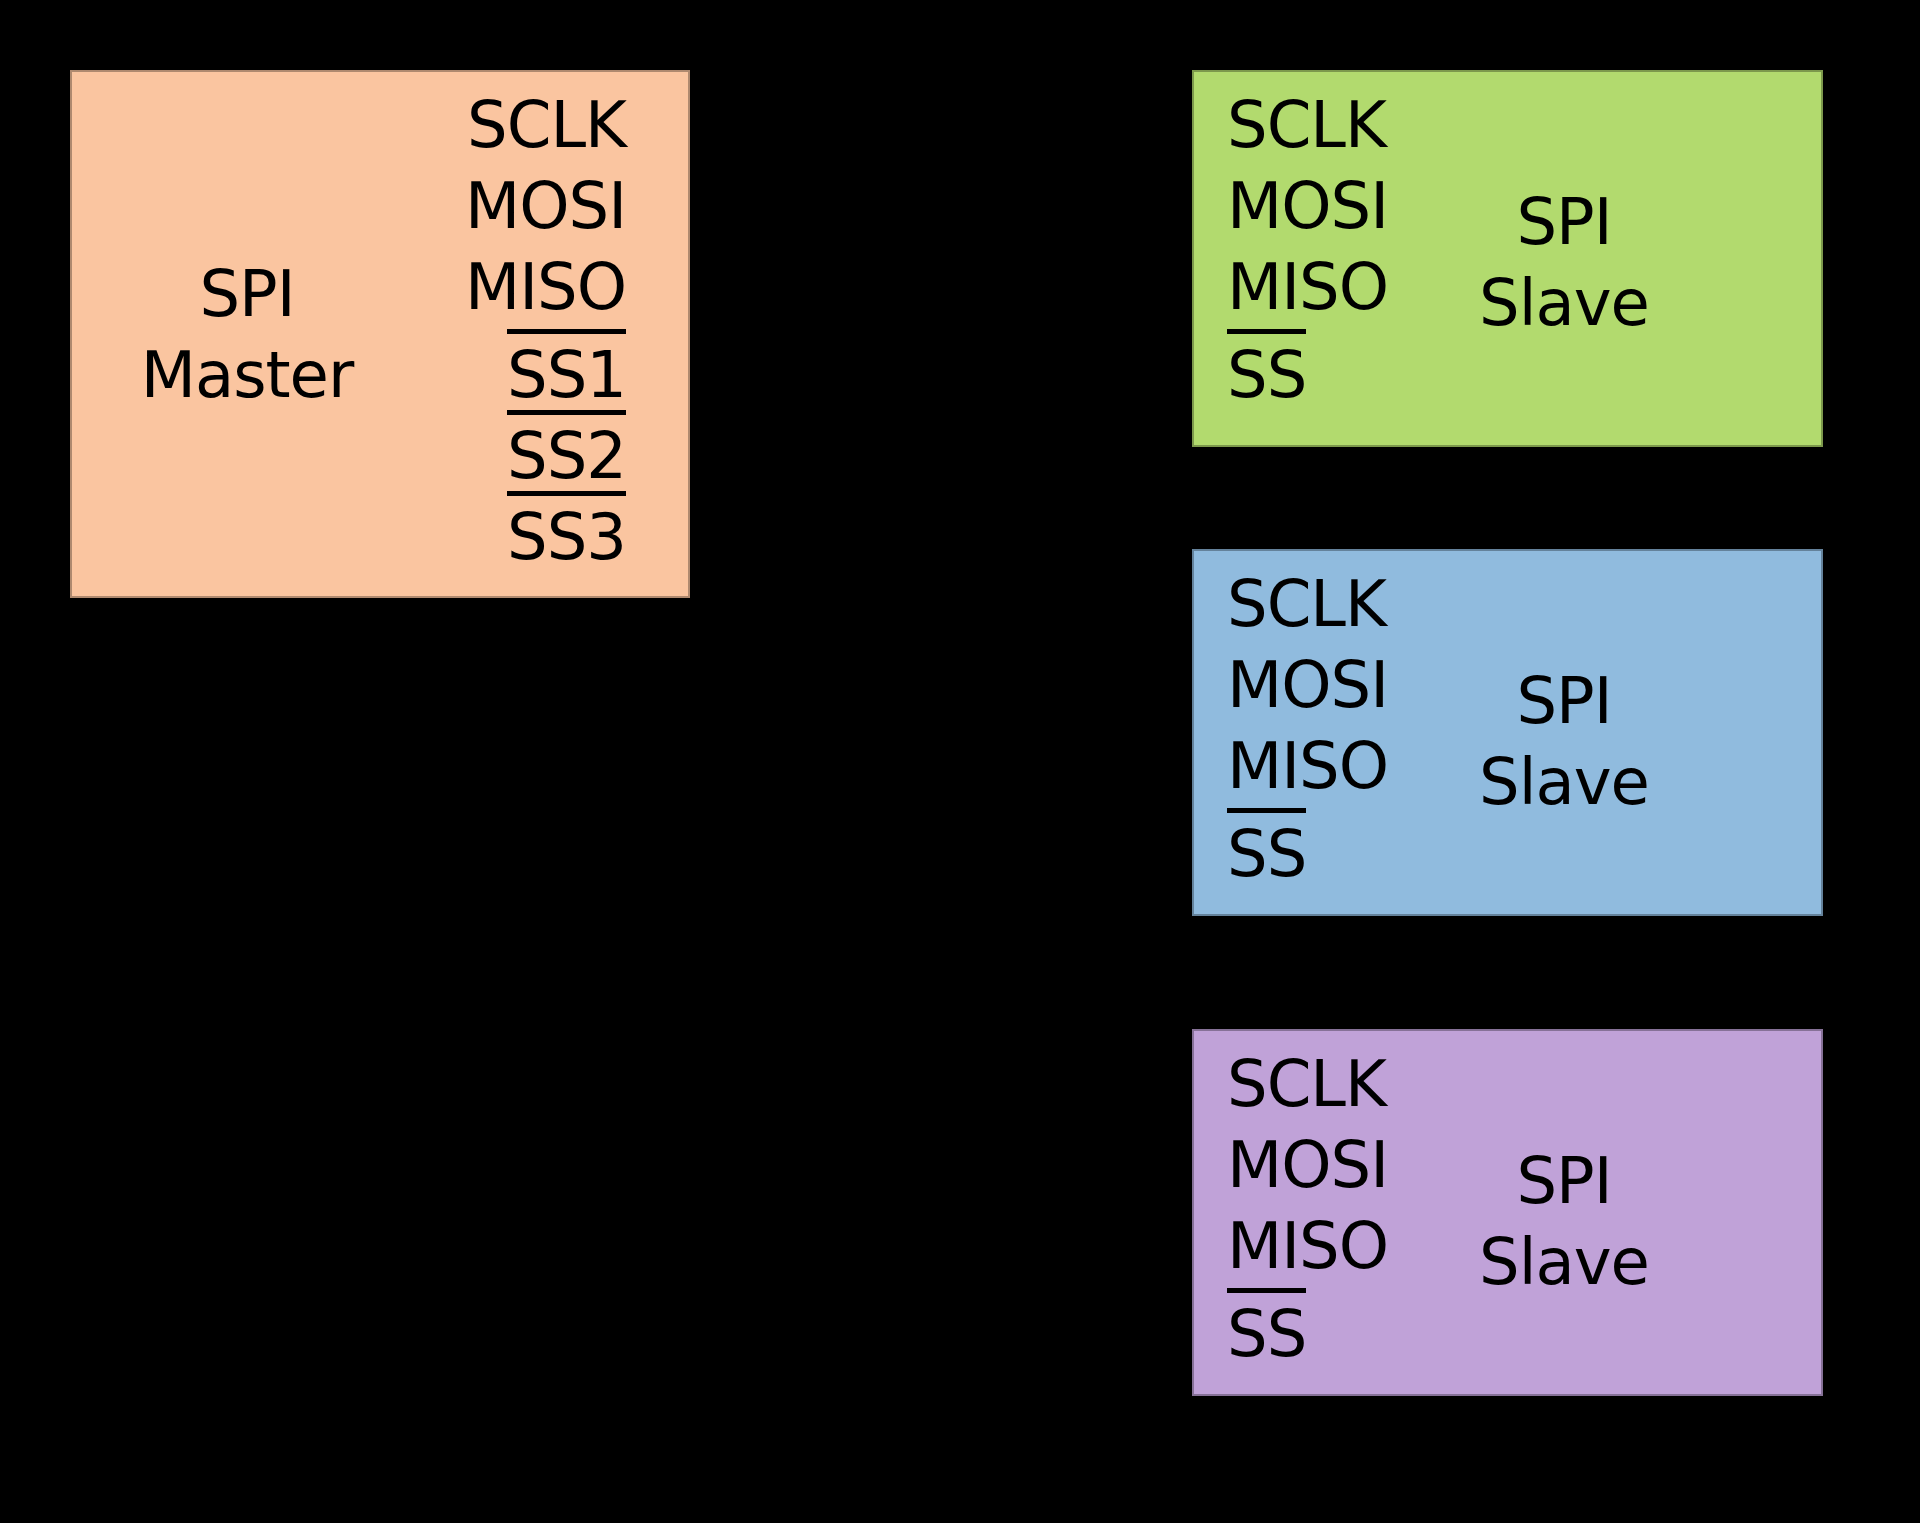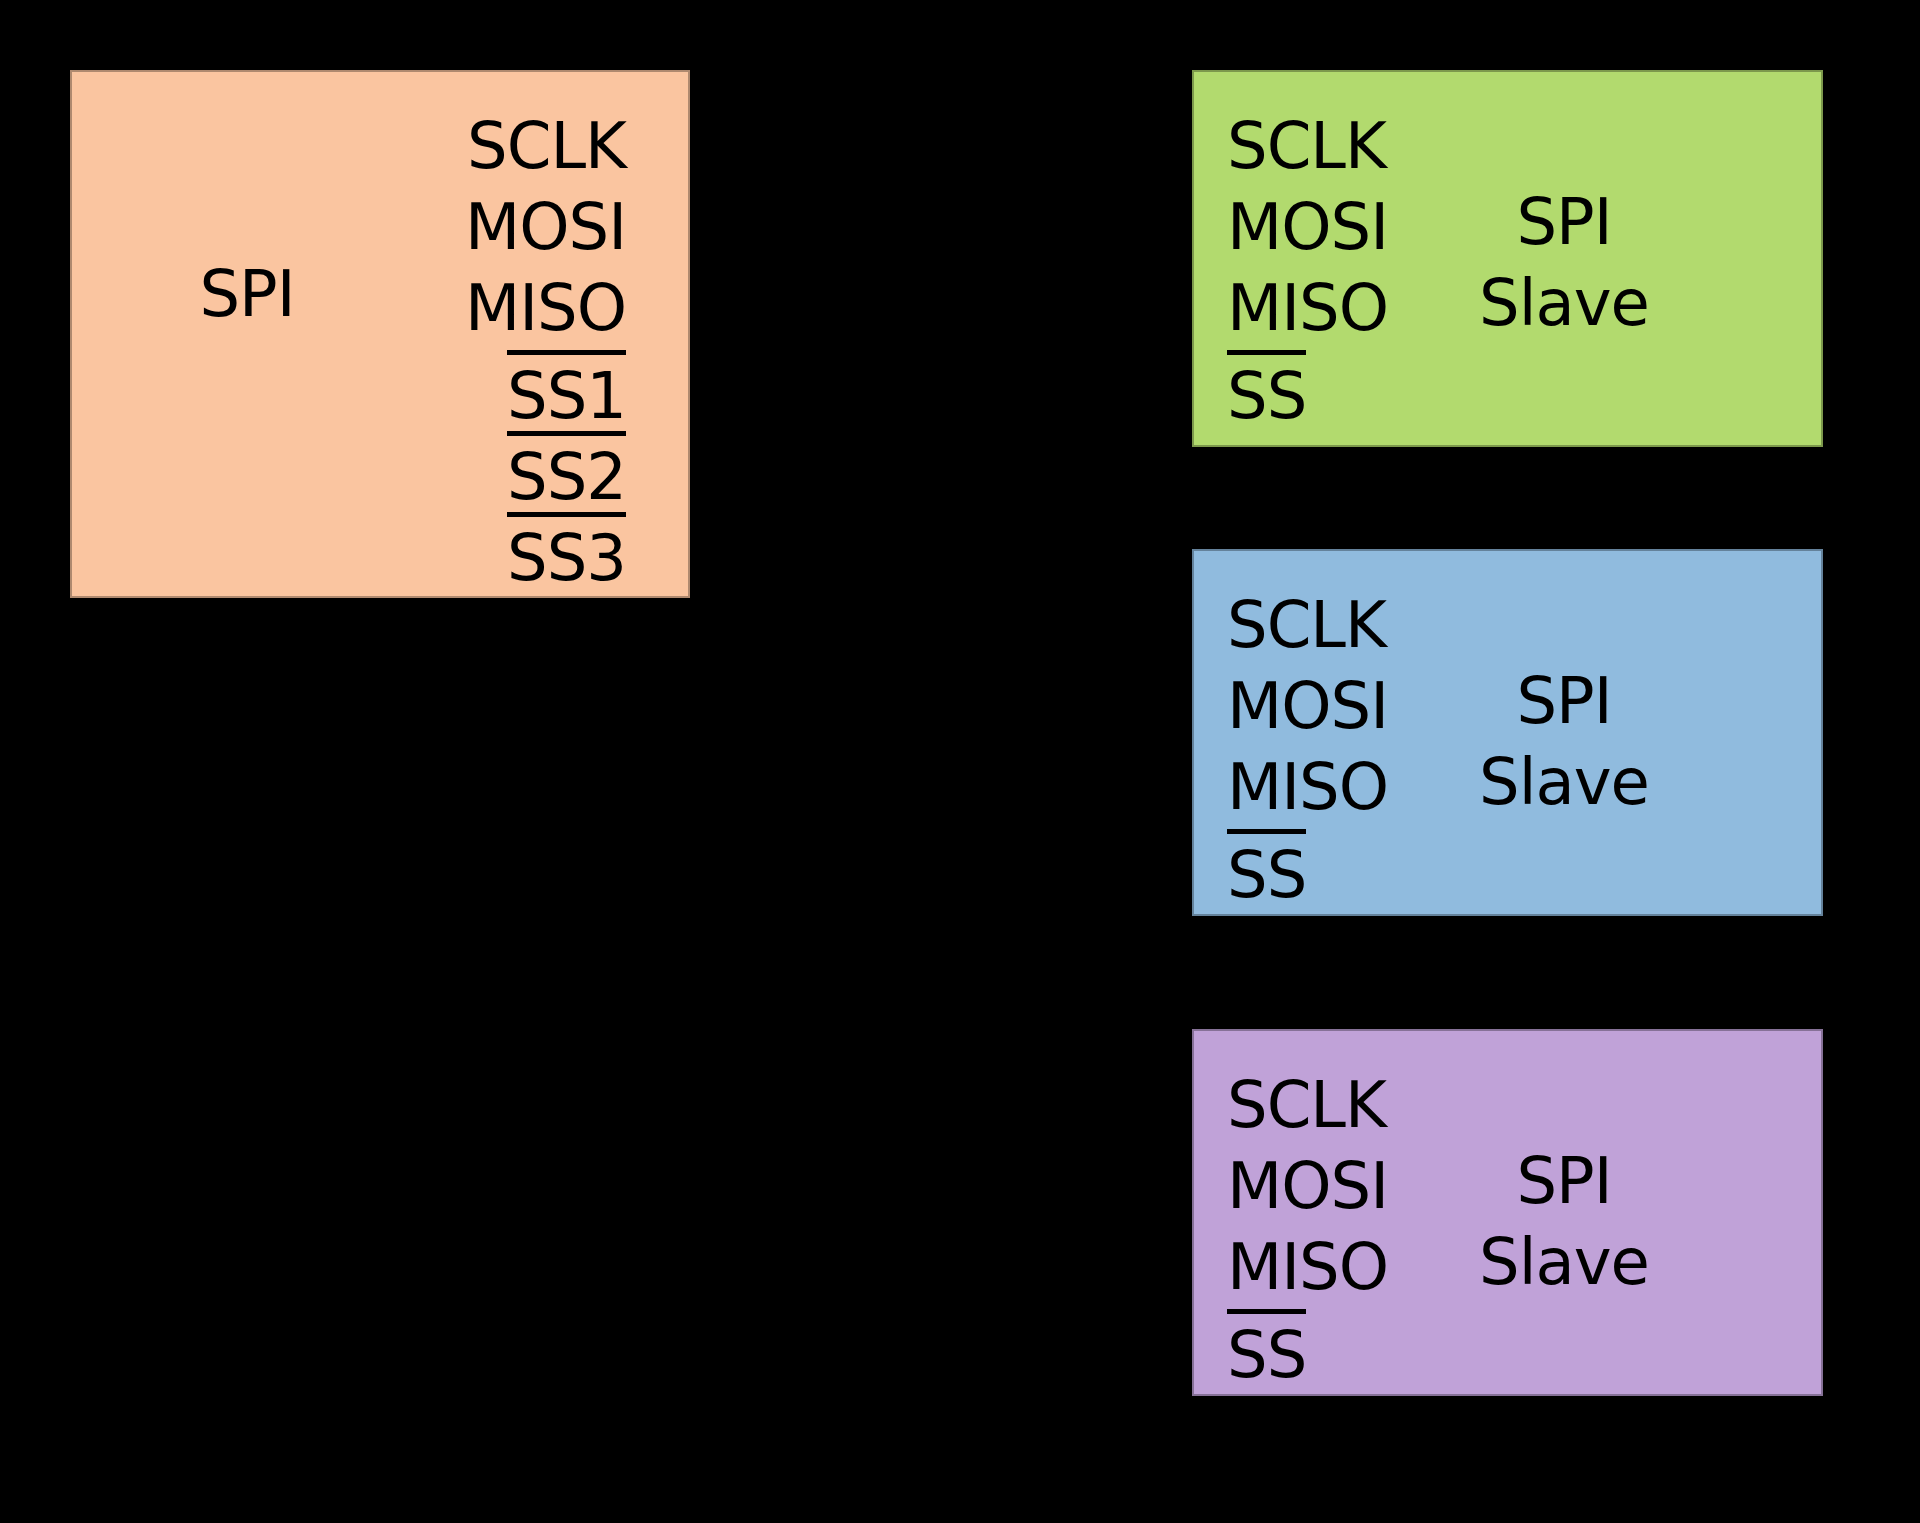--- a/index.html
+++ b/index.html
@@ -21,21 +21,21 @@
     box-sizing: border-box;
     border: 2px solid rgba(0,0,0,0.30);
   }
   #master { left: 70px;   top: 70px;   width: 620px; height: 528px; }
   #slave1 { left: 1192px; top: 70px;   width: 631px; height: 377px; }
   #slave2 { left: 1192px; top: 549px;  width: 631px; height: 367px; }
   #slave3 { left: 1192px; top: 1029px; width: 631px; height: 367px; }
 
   .pins {
     position: absolute;
-    top: 33px;
+    top: 12px;
     display: flex;
     flex-direction: column;
   }
   .master-pins { right: 62px; align-items: flex-end; }
   .slave-pins  { left: 33px;  align-items: flex-start; }
 
   .pin-row {
     height: 81px;
     display: flex;
     align-items: center;
@@ -71,20 +71,21 @@
   .slave-label  { left: 215px; top: 109px; width: 310px; }
 </style>
 </head>
 <body>
 
 <div class="canvas">
 
   <div class="box" id="master" style="background-color: rgb(250, 197, 160);">
     <div class="unit-label master-label">
       <div class="label-line">SPI</div>
+      <div class="label-line">Master</div>
     </div>
     <div class="pins master-pins">
       <div class="pin-row">
         <span class="pin">SCLK</span>
       </div>
       <div class="pin-row">
         <span class="pin">MOSI</span>
       </div>
       <div class="pin-row">
         <span class="pin">MISO</span>

